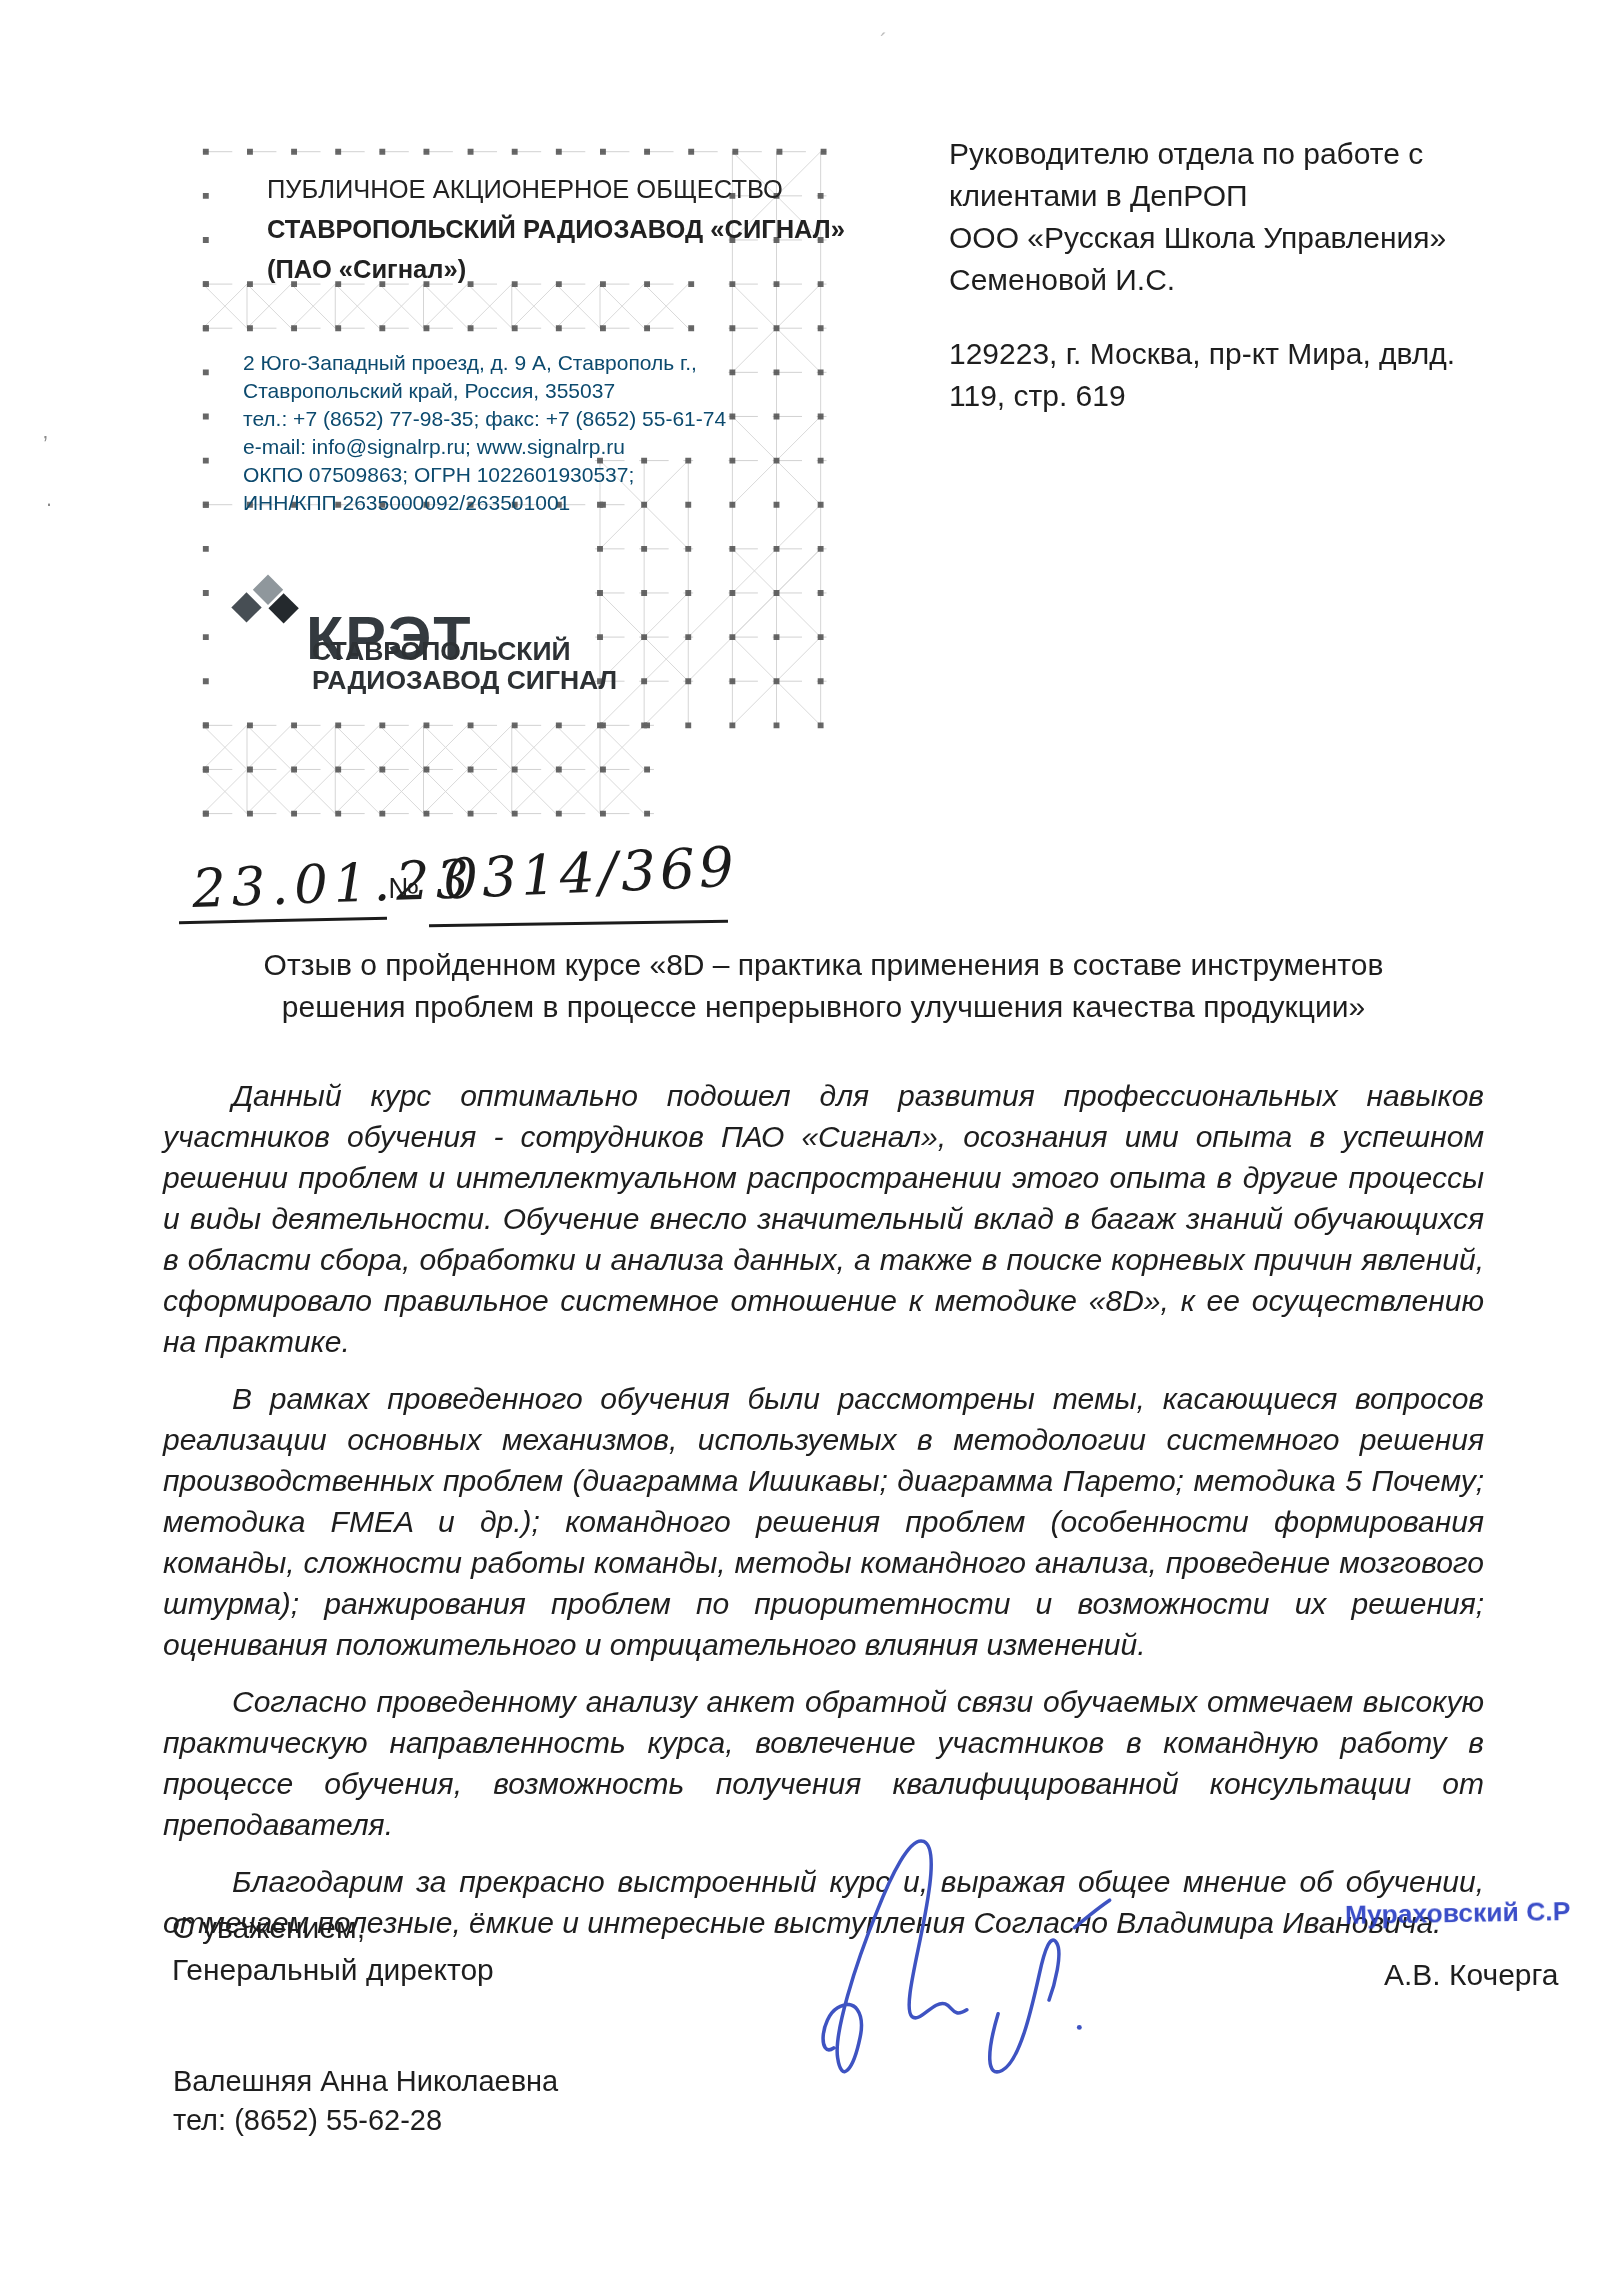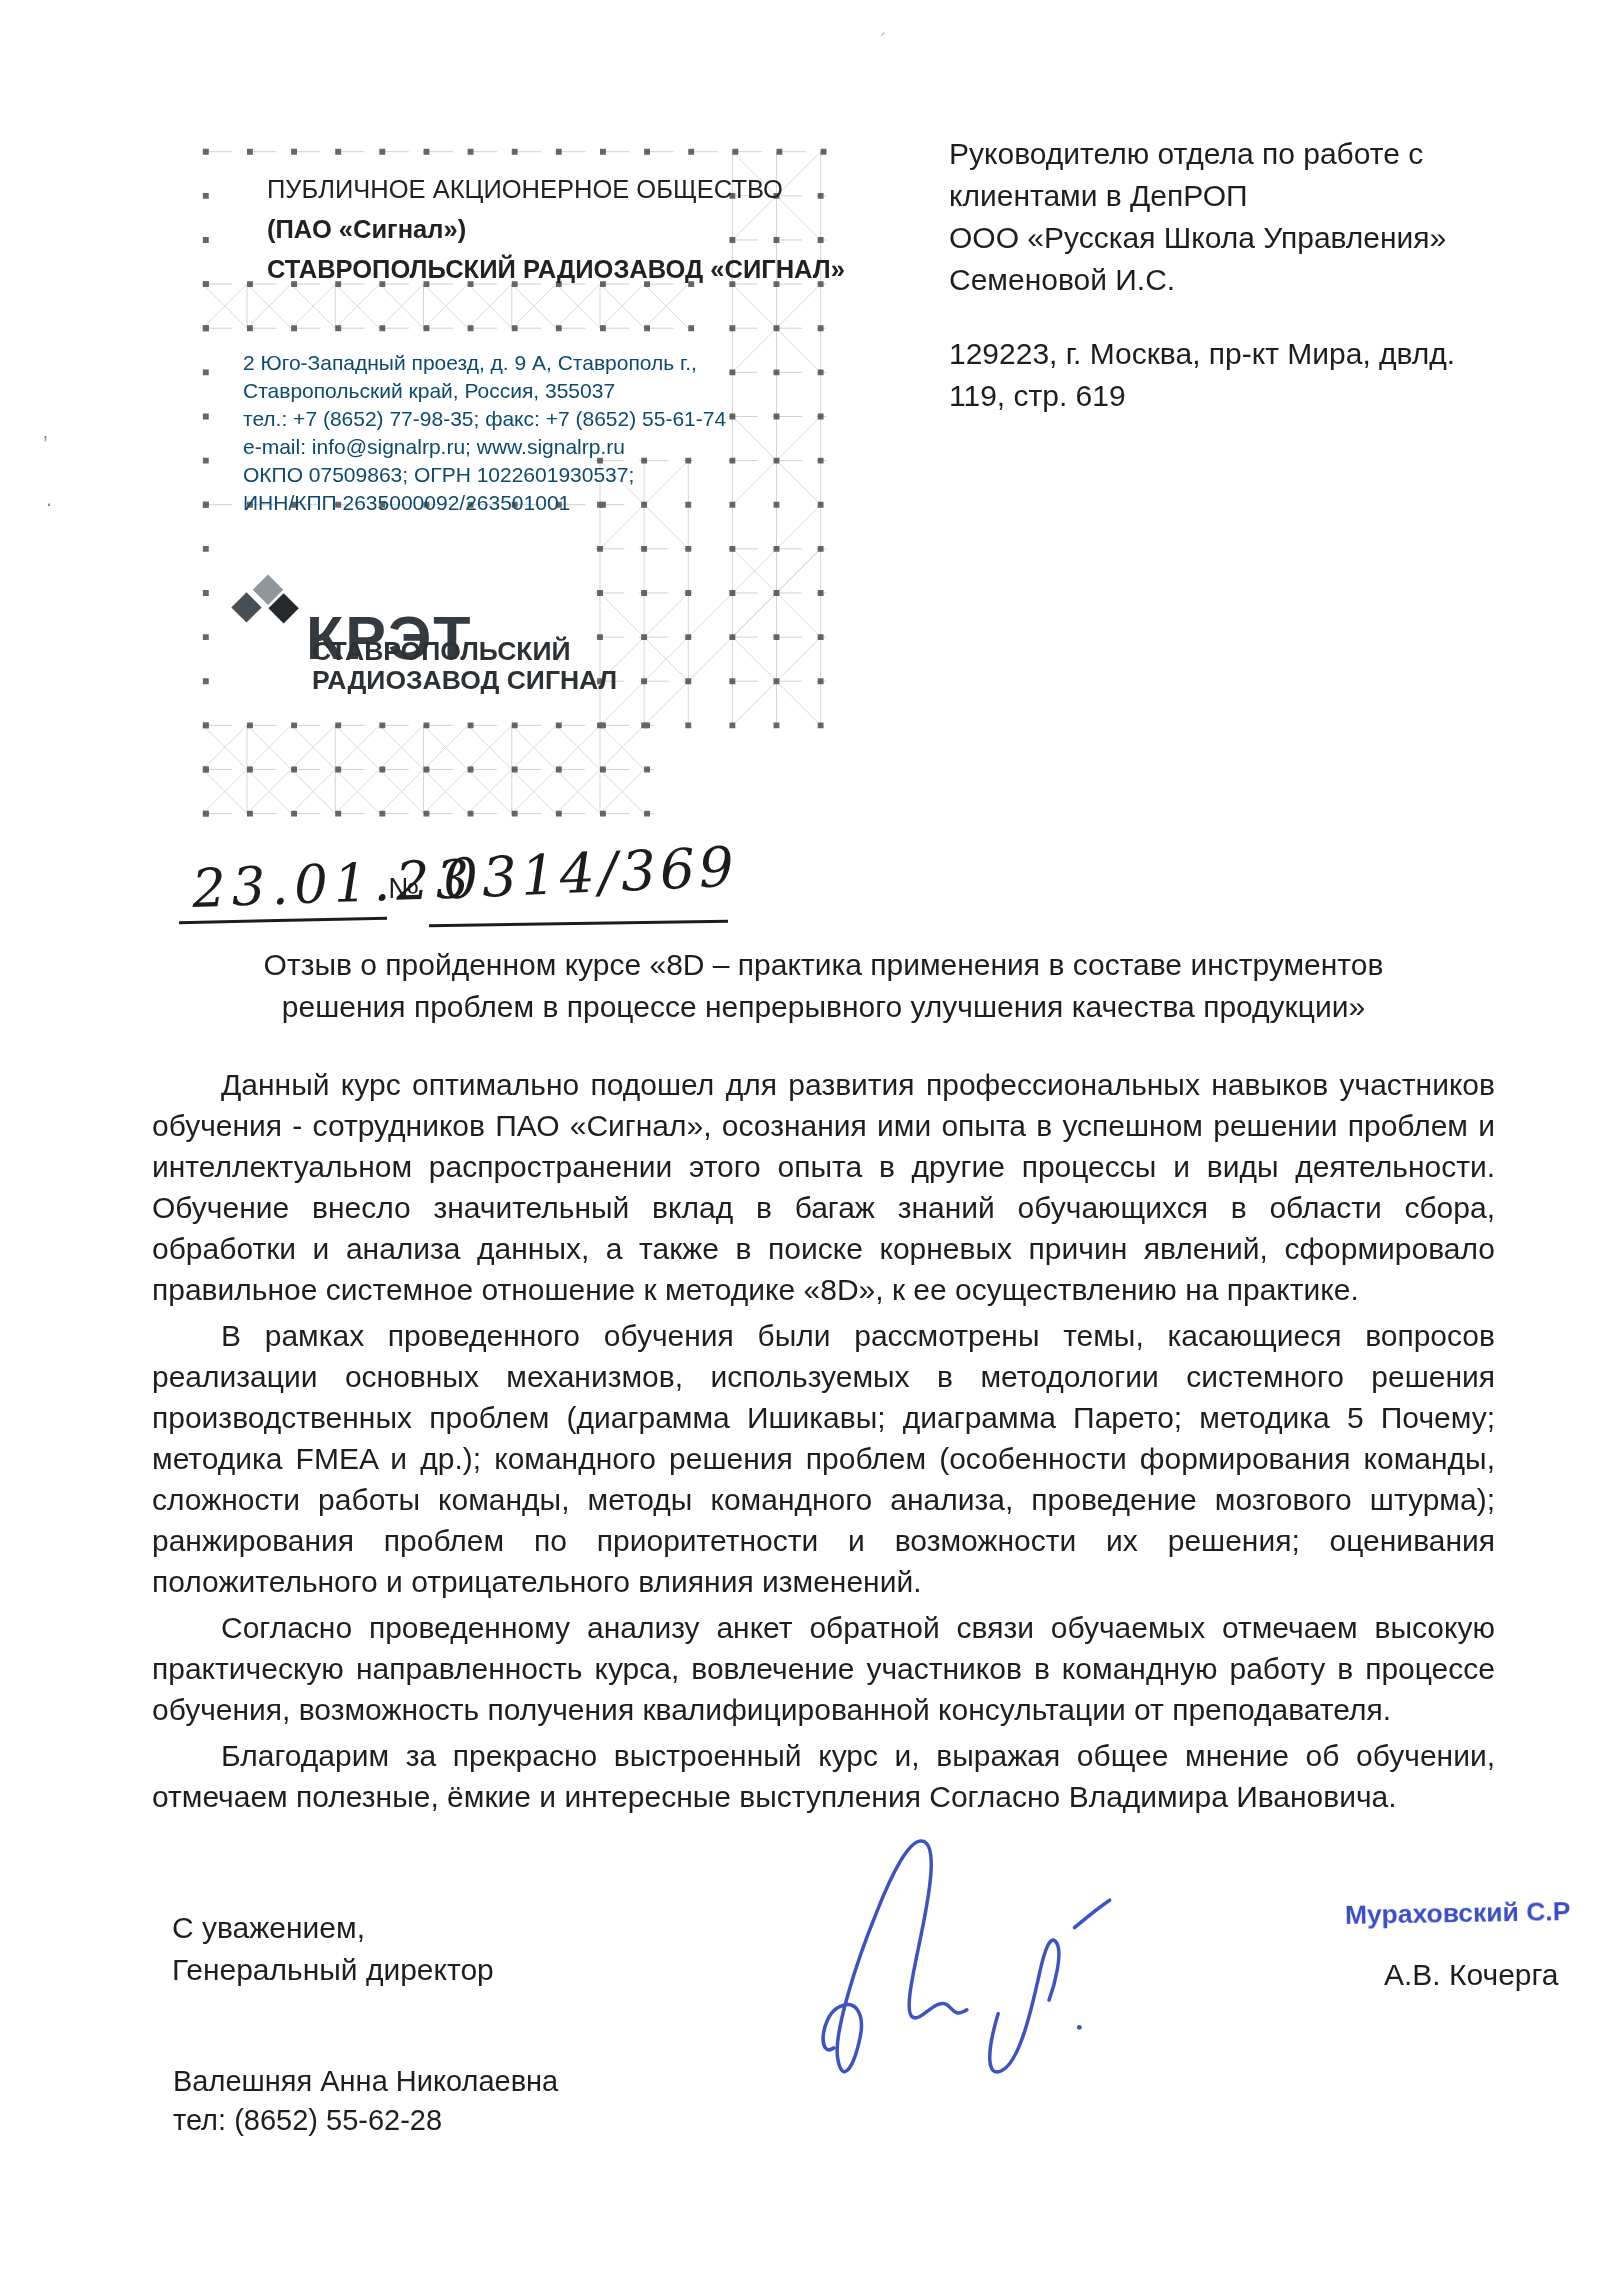--- a/index.html
+++ b/index.html
@@ -23,21 +23,21 @@
   .hw{font-family:"DejaVu Serif",serif;font-style:italic;color:#1c1c1c;}
   .hw-date{left:192px;top:853px;font-size:53px;letter-spacing:5.9px;transform:rotate(-2deg);}
   .hw-number{left:443px;top:841px;font-size:55px;letter-spacing:3.9px;transform:rotate(-2.5deg);}
   .rule{height:2.9px;background:#1c1c1c;}
   .rule1{left:179px;top:919px;width:208px;transform:rotate(-1.2deg);}
   .rule2{left:429px;top:922px;width:299px;transform:rotate(-0.9deg);}
   .num-sign{left:388px;top:872px;font-size:29px;}
   
   .doc-title{left:147px;top:944px;width:1353px;text-align:center;font-size:30px;line-height:42px;}
   .body-text{left:147px;top:1059px;width:1353px;font-size:30px;line-height:41px;text-align:justify;}
-  .body-text p{margin:5px;text-indent:69px;}
+  .body-text p{margin:16px;text-indent:69px;font-style:italic;}
   
   .closing{left:172px;top:1907px;font-size:30px;line-height:42px;}
   .stamp{left:1345px;top:1898px;font-size:26.5px;font-weight:bold;color:#2b3fc4;
          filter:blur(0.7px);transform:rotate(-1deg);opacity:.92;}
   .signer{left:1384px;top:1958px;font-size:30px;}
   .sig-svg{left:804px;top:1818px;}
   
   .contact{left:173px;top:2062px;font-size:29px;line-height:39px;}
   
   .artifact{color:#8a8a8a;font-size:21.6px;}
@@ -117,22 +117,22 @@
       <line x1="597" y1="57" x2="597" y2="605"></line>
       <line x1="642" y1="57" x2="642" y2="605"></line>
       <line x1="417" y1="327" x2="417" y2="605"></line>
       <line x1="462" y1="327" x2="462" y2="605"></line>
       <line x1="507" y1="327" x2="507" y2="605"></line>
     </g>
   </svg>
 
   <div class="abs company">
     <div>ПУБЛИЧНОЕ АКЦИОНЕРНОЕ ОБЩЕСТВО</div>
+    <div class="b">СТАВРОПОЛЬСКИЙ РАДИОЗАВОД «СИГНАЛ»</div>
     <div class="b">(ПАО «Сигнал»)</div>
-    <div class="b">СТАВРОПОЛЬСКИЙ РАДИОЗАВОД «СИГНАЛ»</div>
   </div>
 
   <div class="abs lh-address">
     <div>2 Юго-Западный проезд, д. 9 А, Ставрополь г.,</div>
     <div>Ставропольский край, Россия, 355037</div>
     <div>тел.: +7 (8652) 77-98-35; факс: +7 (8652) 55-61-74</div>
     <div>e-mail: info@signalrp.ru; www.signalrp.ru</div>
     <div>ОКПО 07509863; ОГРН 1022601930537;</div>
     <div>ИНН/КПП 2635000092/263501001</div>
   </div>

